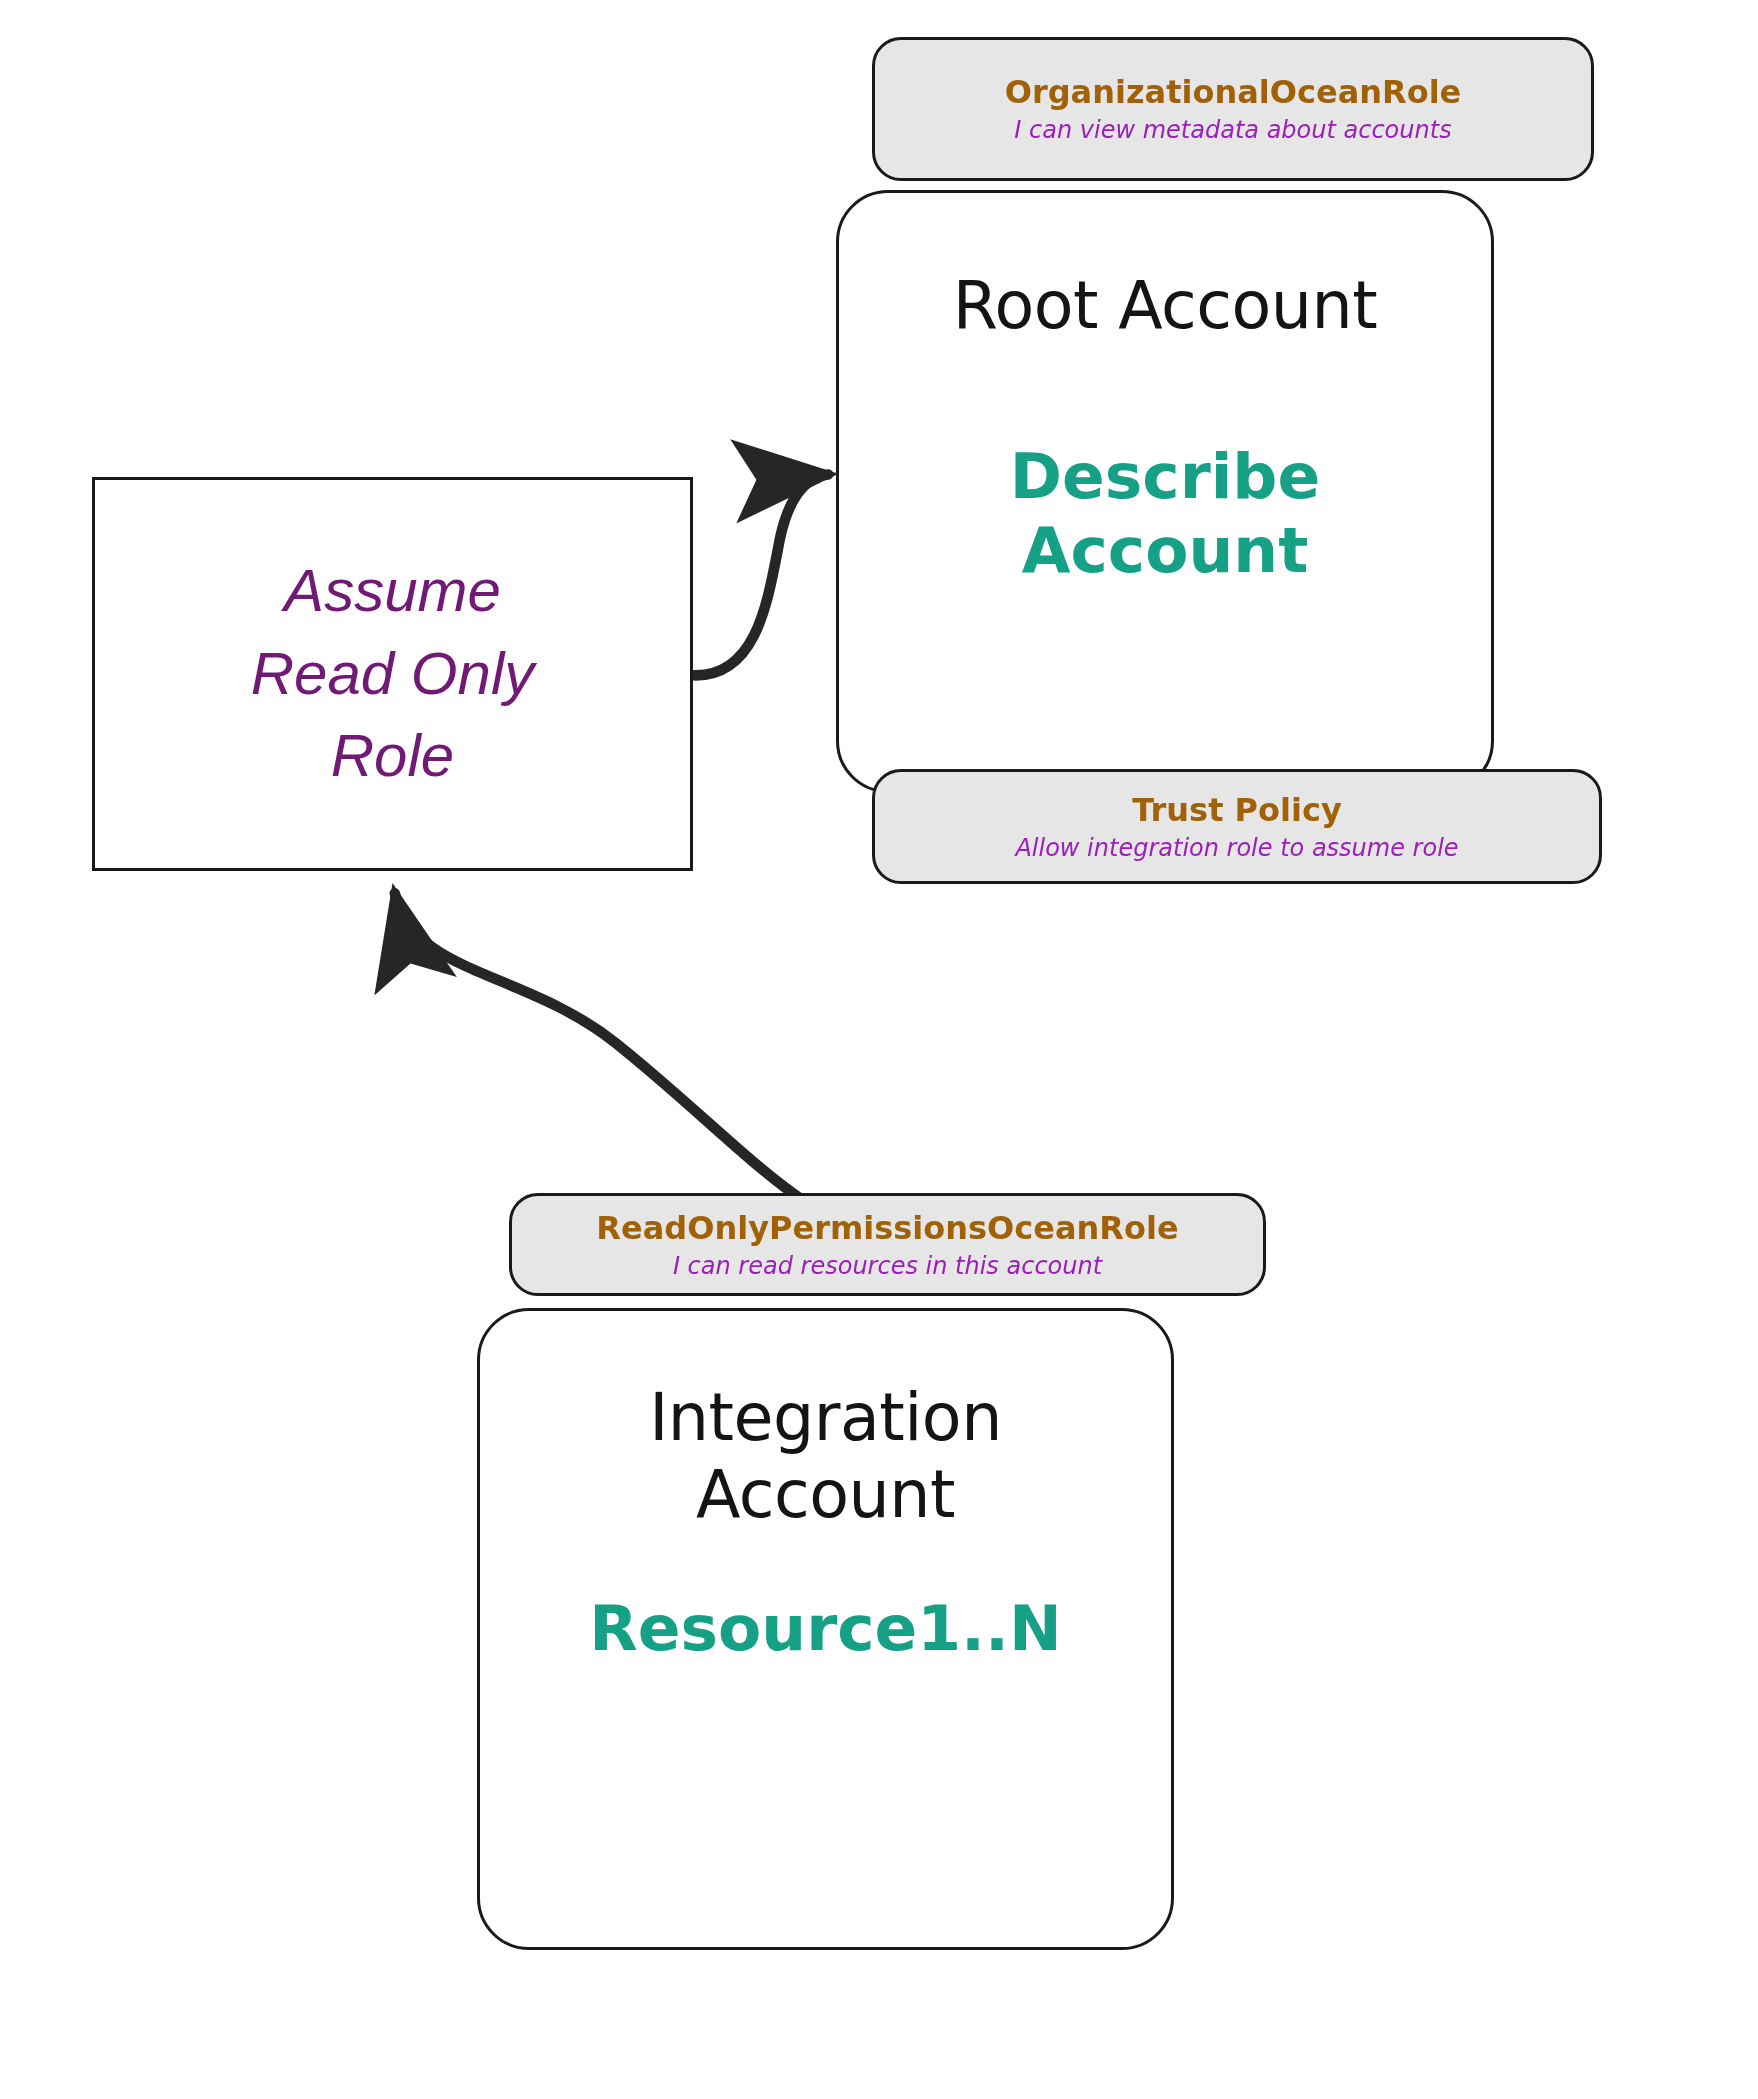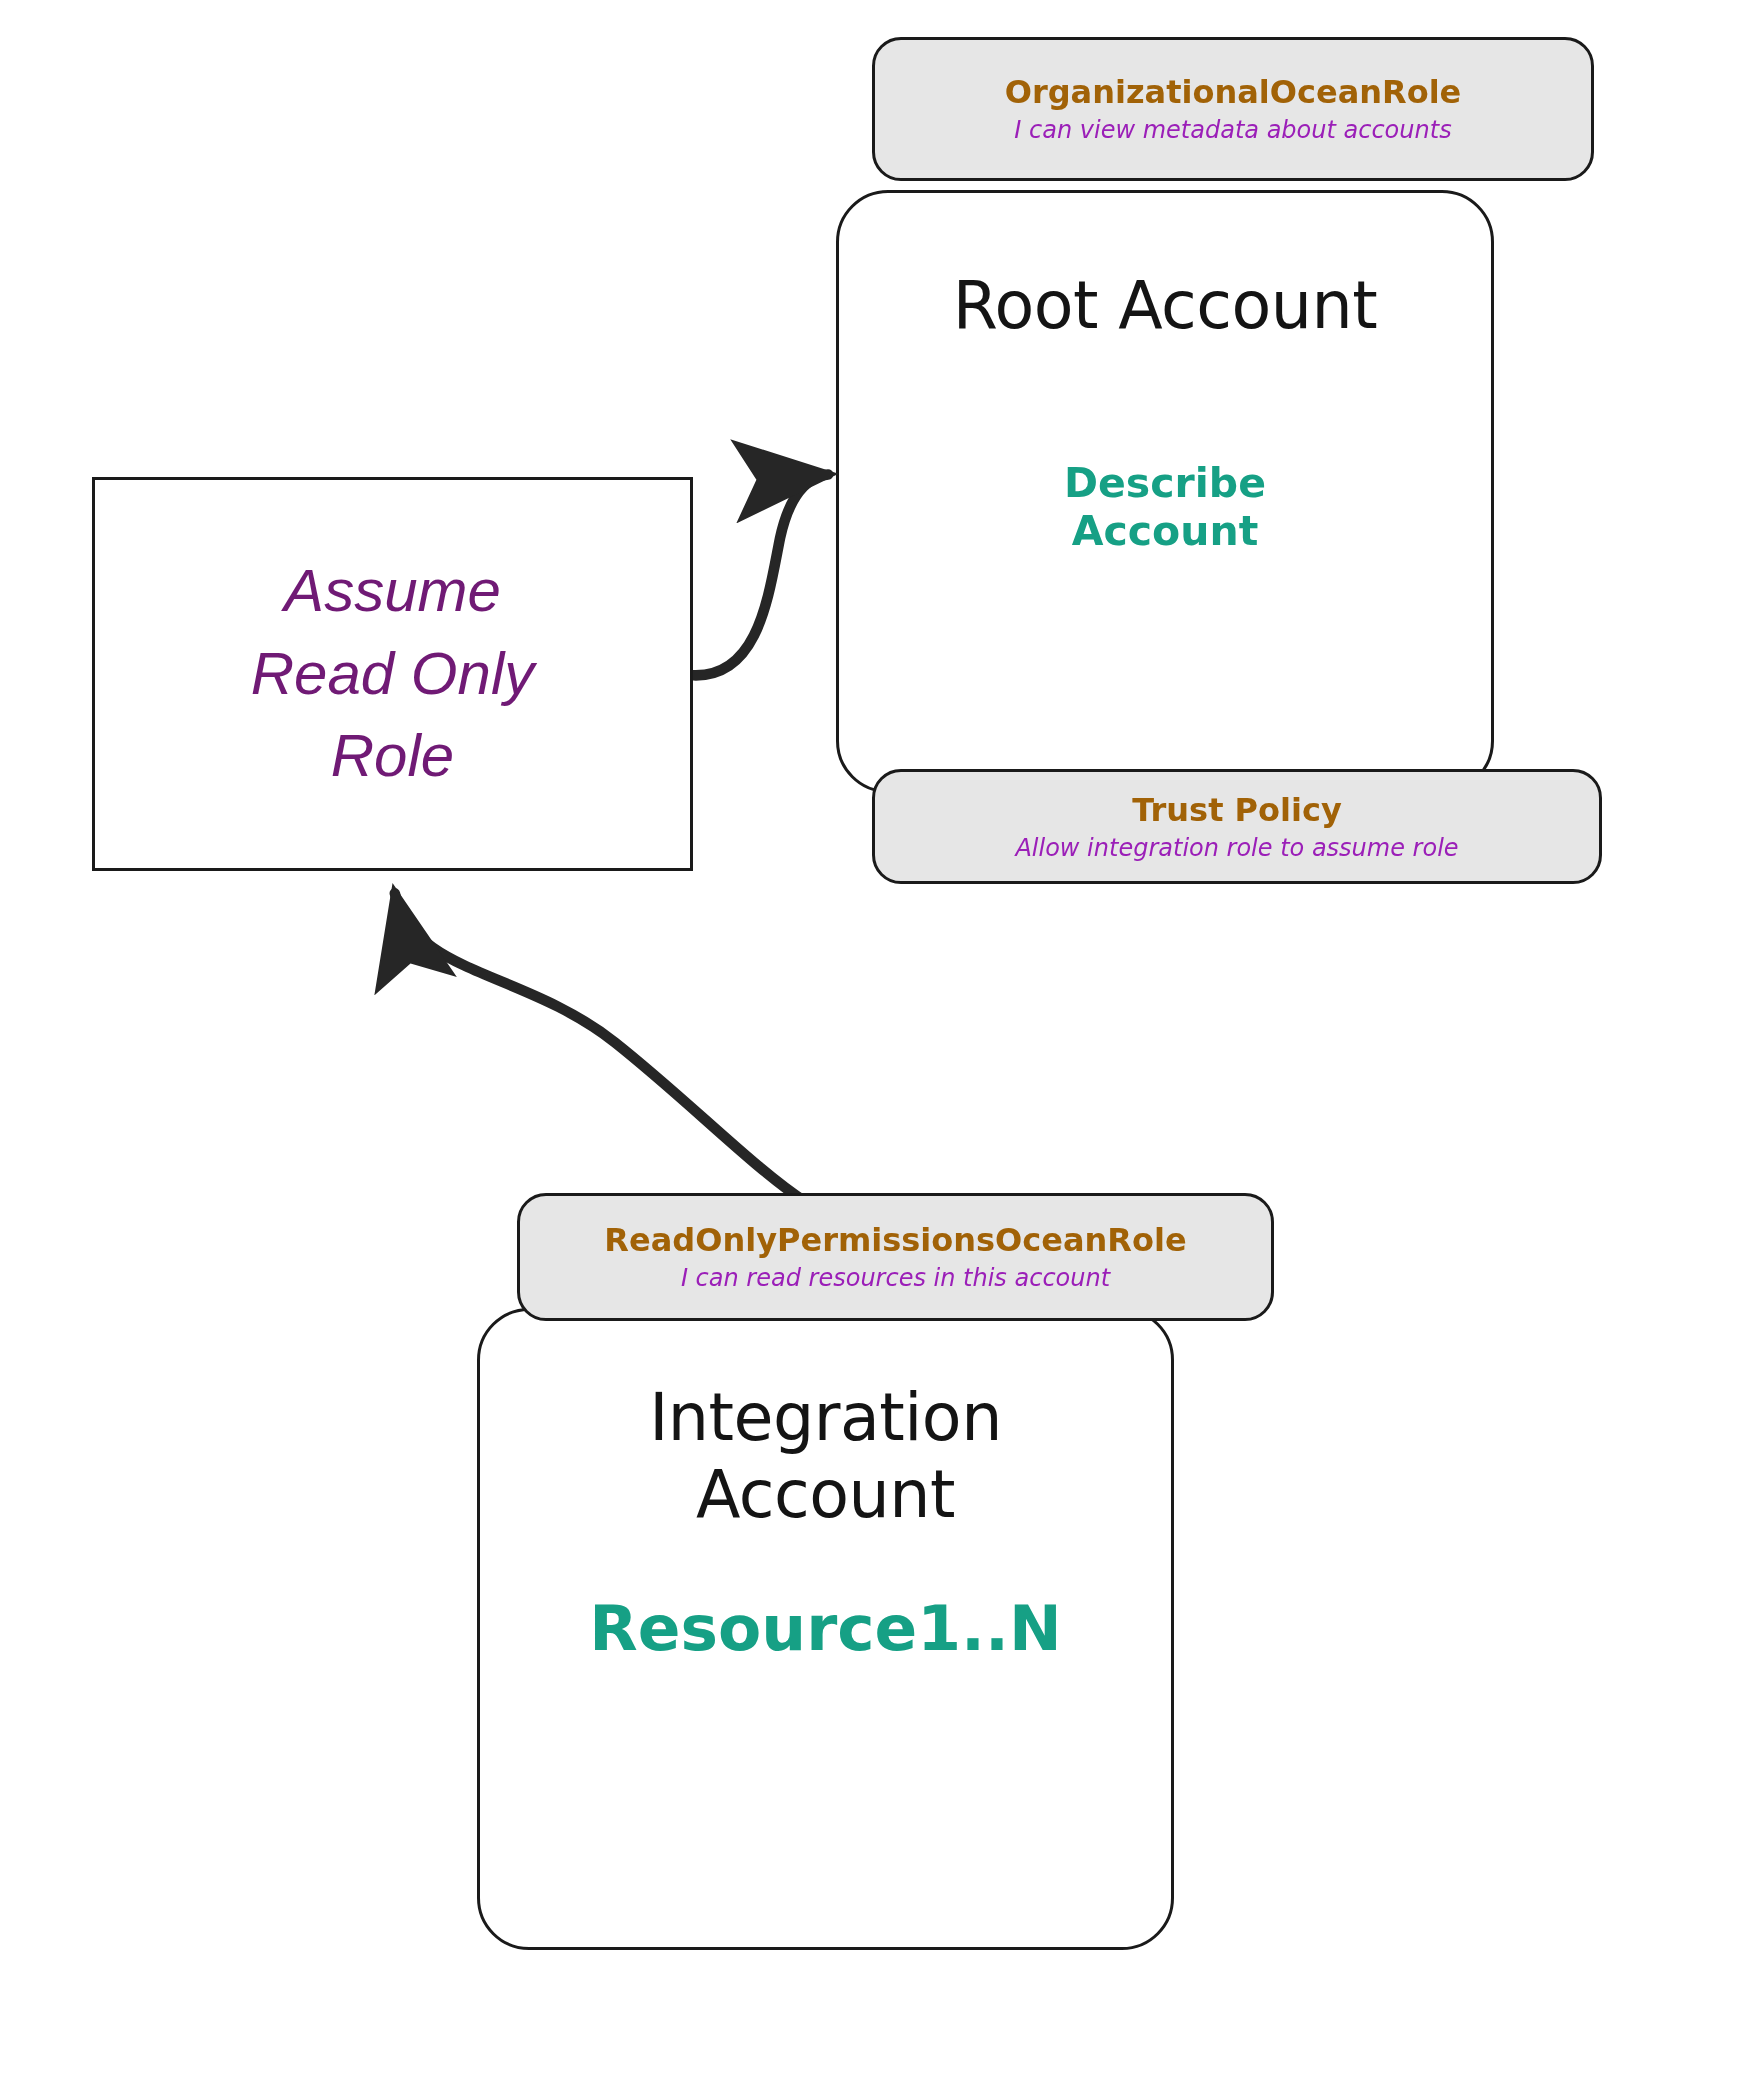--- a/index.html
+++ b/index.html
@@ -75,22 +75,22 @@
     left: 0;
     right: 0;
     text-align: center;
     color: #16a085;
     font-family: "DejaVu Sans", sans-serif;
     font-weight: 700;
     line-height: 1.18;
     white-space: pre-line;
   }
   #root-account-resource {
-    top: 266px;
-    font-size: 41px;
+    top: 247px;
+    font-size: 63px;
   }
   #integration-account-resource {
     top: 281px;
     font-size: 63px;
   }
 
   
   .badge {
     position: absolute;
     box-sizing: border-box;
@@ -133,22 +133,21 @@
   #trust-policy-badge {
     left: 872px;
     top: 769px;
     width: 730px;
     height: 115px;
   }
   #readonly-role-badge {
     left: 509px;
     top: 1193px;
     width: 757px;
-    height: 128px;
-    margin-left: 8px;
+    height: 103px;
   }
 
   
   #assume-role-box {
     position: absolute;
     left: 92px;
     top: 477px;
     width: 601px;
     height: 394px;
     box-sizing: border-box;

